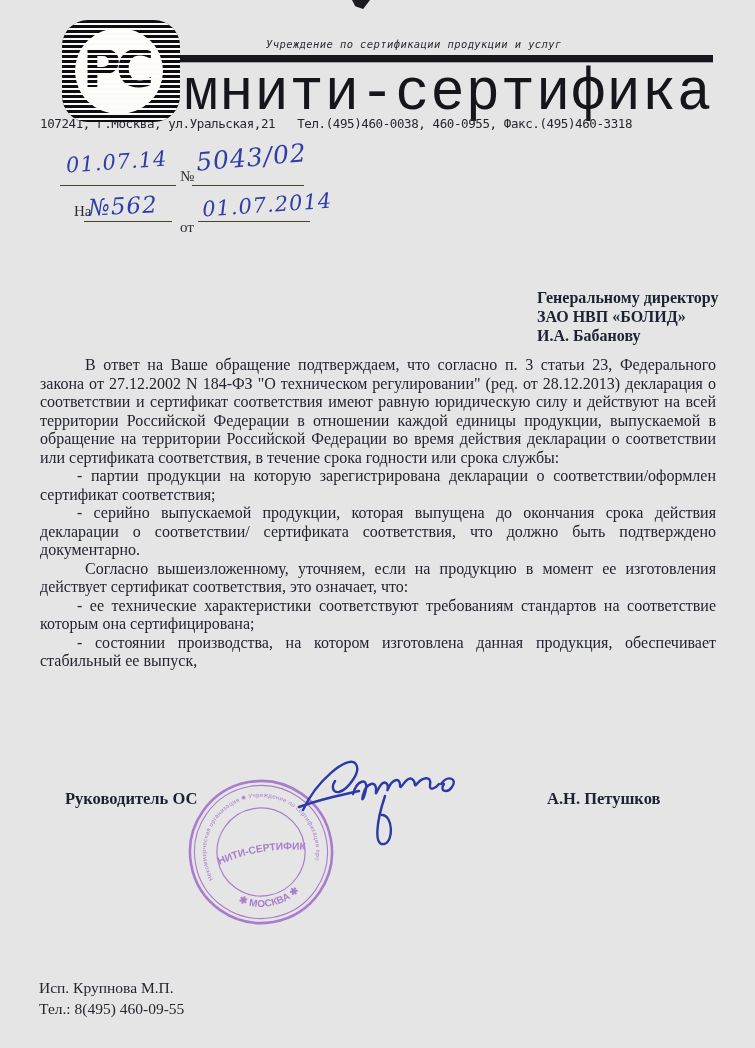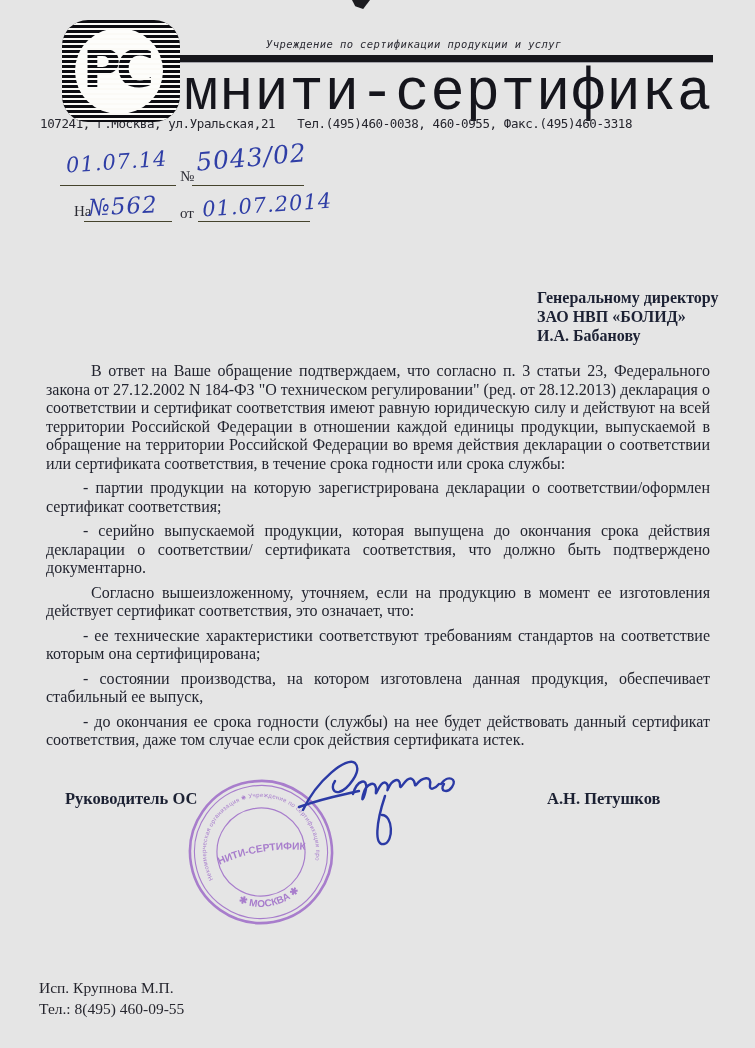--- a/index.html
+++ b/index.html
@@ -40,30 +40,30 @@
   .ref-label{font-size:15px; color:#2c2c34;}
   .u-line{position:absolute; border-bottom:1.6px solid #45432c;}
   .hw-date{position:absolute; left:66px; top:150px; font-size:21px; transform:rotate(-4deg); letter-spacing:1px;}
   .u1{left:60px; top:165px; width:116px; height:20px;}
   .num-sign{position:absolute; left:180px; top:168px;}
   .hw-number{position:absolute; left:196px; top:143px; font-size:25px; transform:rotate(-5deg); letter-spacing:1px;}
   .u2{left:192px; top:165px; width:112px; height:20px;}
   .na-label{position:absolute; left:74px; top:203px;}
   .hw-innum{position:absolute; left:88px; top:193px; font-size:23px; transform:rotate(-3deg); letter-spacing:1px;}
   .u3{left:84px; top:201px; width:88px; height:20px;}
-  .ot-label{position:absolute; left:180px; top:205px;}
+  .ot-label{position:absolute; left:180px; top:219px;}
   .hw-indate{position:absolute; left:202px; top:193px; font-size:21px; transform:rotate(-4deg); letter-spacing:1px; white-space:nowrap;}
   .u4{left:198px; top:201px; width:112px; height:20px;}
   
   .recipient{position:absolute; left:537px; top:240px; font-weight:bold; font-size:16px;
         line-height:19px; color:#1c2133; white-space:nowrap;margin-top:48px;}
   
   .body-text{position:absolute; left:40px; top:356px; width:676px; font-size:16px;
         line-height:18.5px; color:#22242f;}
-  .body-text p{margin:6px; text-align:justify;}
+  .body-text p{margin:0; text-align:justify;}
   .body-text p.indent{text-indent:45px;}
   .body-text p.dash{text-indent:37px;}
   
   .sign-left{position:absolute; left:65px; top:789px; font-weight:bold; font-size:16.5px; color:#1c2133;}
   .sign-right{position:absolute; left:547px; top:789px; font-weight:bold; font-size:16.5px; color:#1c2133;}
   .stamp-wrap{position:absolute; left:186px; top:777px; width:150px; height:150px;
         transform:rotate(-10deg); opacity:.85;}
   .autograph{position:absolute; left:295px; top:750px; width:175px; height:100px;}
   
   .footer{position:absolute; left:39px; top:977px; font-size:15.5px; line-height:21px; color:#26262e;}
@@ -105,21 +105,20 @@
     <div>И.А. Бабанову</div>
   </div>
 
   <div class="body-text">
     <p class="indent">В ответ на Ваше обращение подтверждаем, что согласно п. 3 статьи 23, Федерального закона от 27.12.2002 N 184-ФЗ "О техническом регулировании" (ред. от 28.12.2013) декларация о соответствии и сертификат соответствия имеют равную юридическую силу и действуют на всей территории Российской Федерации в отношении каждой единицы продукции, выпускаемой в обращение на территории Российской Федерации во время действия декларации о соответствии или сертификата соответствия, в течение срока годности или срока службы:</p>
     <p class="dash">- партии продукции на которую зарегистрирована декларации о соответствии/оформлен сертификат соответствия;</p>
     <p class="dash">- серийно выпускаемой продукции, которая выпущена до окончания срока действия декларации о соответствии/ сертификата соответствия, что должно быть подтверждено документарно.</p>
     <p class="indent">Согласно вышеизложенному, уточняем, если на продукцию в момент ее изготовления действует сертификат соответствия, это означает, что:</p>
     <p class="dash">- ее технические характеристики соответствуют требованиям стандартов на соответствие которым она сертифицирована;</p>
     <p class="dash">- состоянии производства, на котором изготовлена данная продукция, обеспечивает стабильный ее выпуск,</p>
-    <p class="dash">- до окончания ее срока годности (службы) на нее будет действовать данный сертификат соответствия, даже том случае если срок действия сертификата истек.</p>
   </div>
 
   <div class="sign-left">Руководитель ОС</div>
   <div class="sign-right">А.Н. Петушков</div>
 
   <div class="stamp-wrap">
     <svg width="150" height="150" viewBox="0 0 150 150">
       <circle cx="75" cy="75" r="71" fill="none" stroke="#9e6cc8" stroke-width="2.6"></circle>
       <circle cx="75" cy="75" r="66.5" fill="none" stroke="#9e6cc8" stroke-width="1.1"></circle>
       <circle cx="75" cy="75" r="44" fill="none" stroke="#9e6cc8" stroke-width="1.2"></circle>

